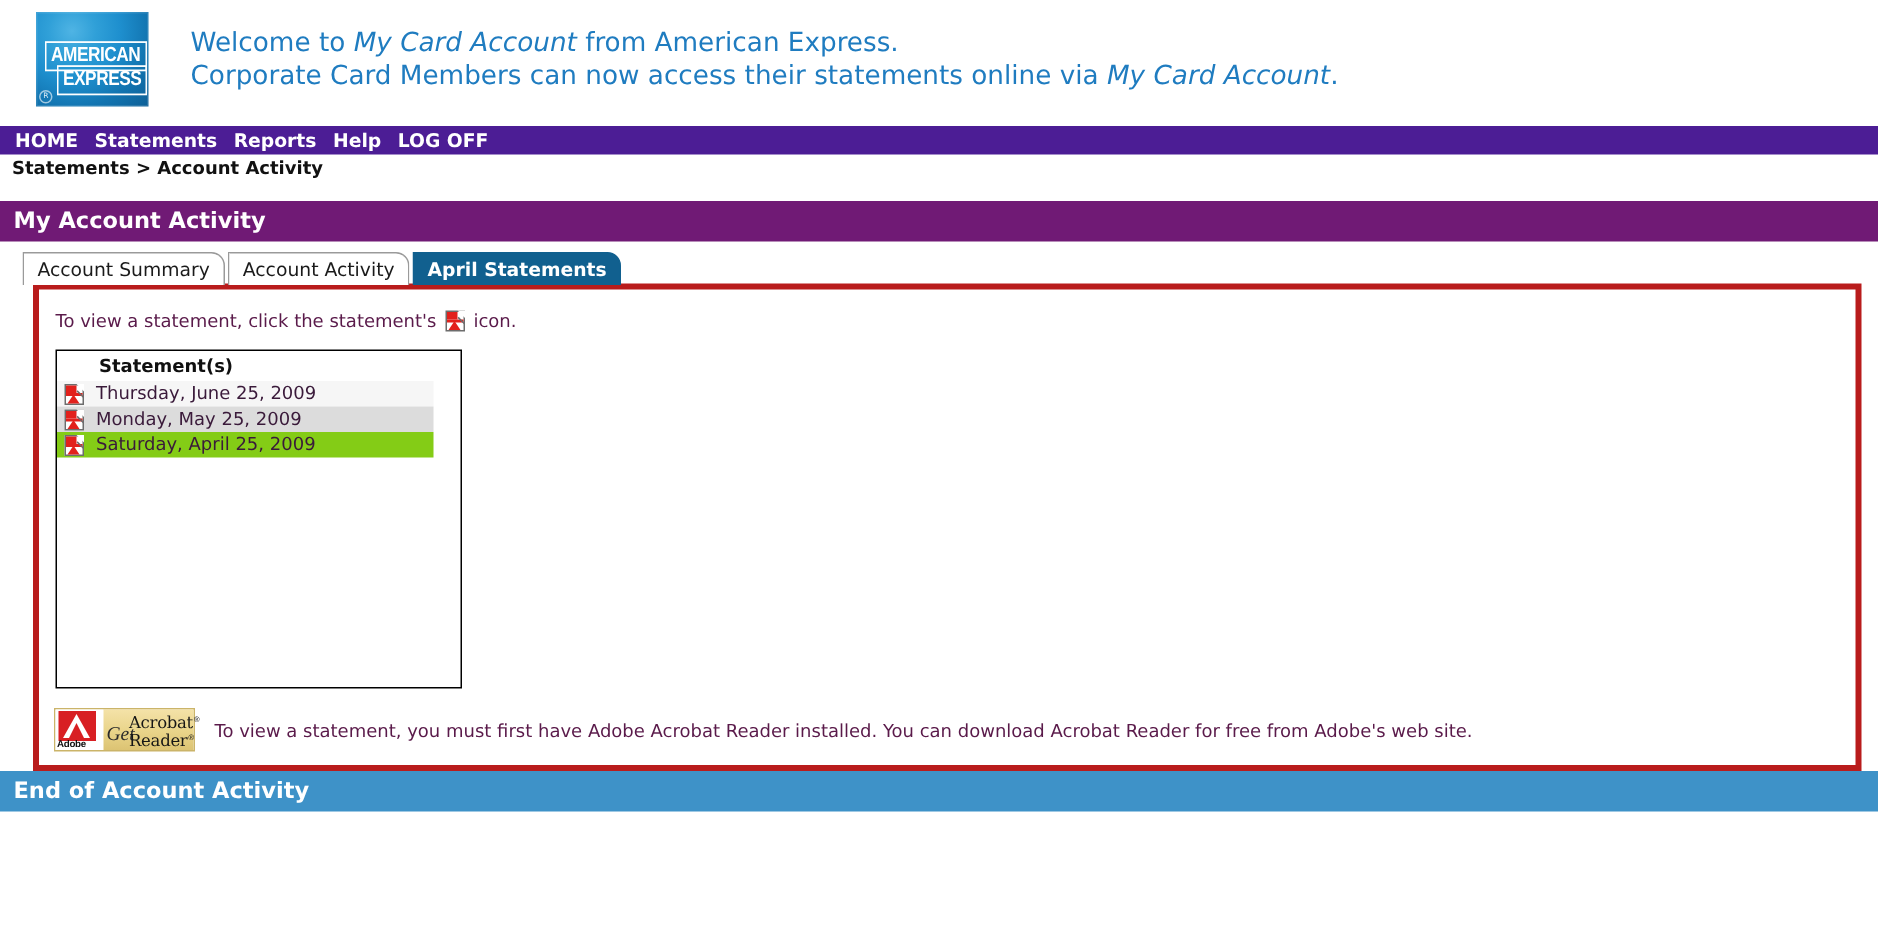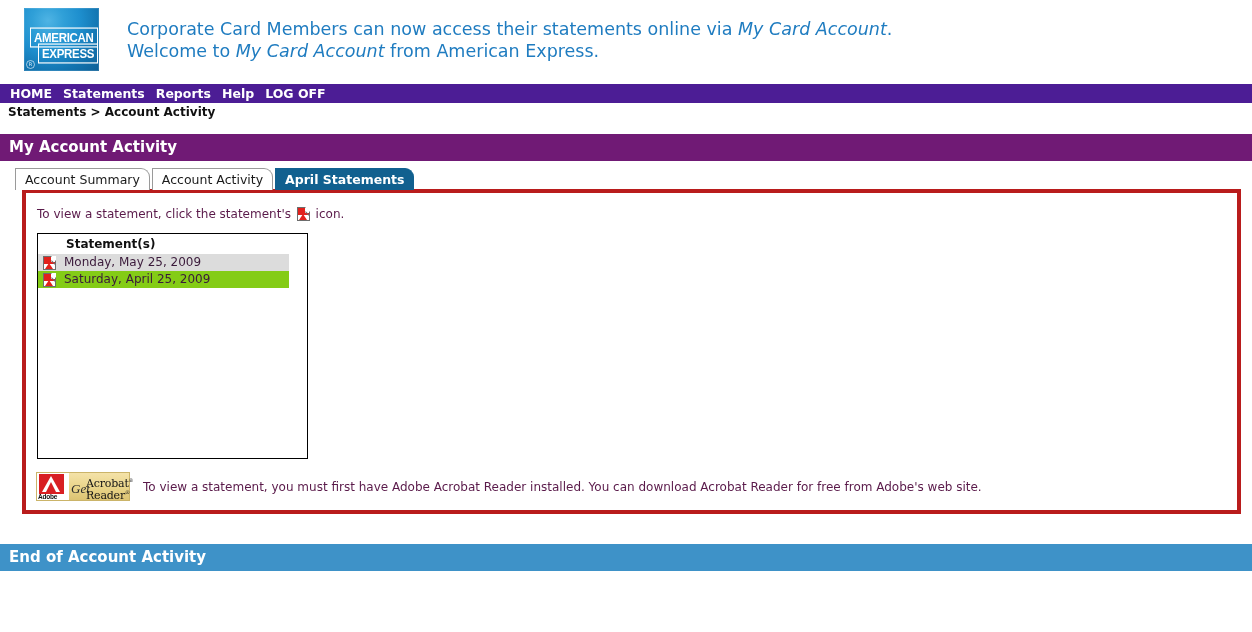--- a/index.html
+++ b/index.html
@@ -368,21 +368,21 @@
     margin-left: 13px;
     font-size: 12px;
     color: #5a1a4a;
     white-space: nowrap;
   }
 
   
   .footer-band {
     position: absolute;
     left: 0;
-    top: 544px;
+    top: 514px;
     width: 1252px;
     height: 27px;
     background: #3e92c8;
   }
   .footer-band .footer-text {
     position: absolute;
     left: 9px;
     top: 4px;
     color: #ffffff;
     font-size: 15px;
@@ -393,22 +393,22 @@
 </head>
 <body>
 
 <div class="masthead">
   <div class="amex-logo">
     <span class="amex-word w1">AMERICAN</span>
     <span class="amex-word w2">EXPRESS</span>
     <span class="reg">R</span>
   </div>
   <div class="welcome">
+    <div><span>Welcome to </span><em>My Card Account</em><span> from American Express.</span></div>
     <div><span>Corporate Card Members can now access their statements online via </span><em>My Card Account</em><span>.</span></div>
-    <div><span>Welcome to </span><em>My Card Account</em><span> from American Express.</span></div>
   </div>
 </div>
 
 <div class="navbar">
   <a href="#">HOME</a>
   <a href="#">Statements</a>
   <a href="#">Reports</a>
   <a href="#">Help</a>
   <a href="#">LOG OFF</a>
 </div>
@@ -436,20 +436,33 @@
       <span class="a"></span>
       <span class="fold"></span>
       <span class="foldline"></span>
     </span>
     <span>icon.</span>
   </div>
 
   <div class="stmt-box">
     <div class="stmt-head">Statement(s)</div>
 
+    <div class="stmt-row r0">
+      <span class="icon-cell">
+        <span class="pdf-icon">
+          <span class="sheet"></span>
+          <span class="redtop"></span>
+          <span class="redbar"></span>
+          <span class="a"></span>
+          <span class="fold"></span>
+          <span class="foldline"></span>
+        </span>
+      </span>
+      <span class="label">Thursday, June 25, 2009</span>
+    </div>
 
     <div class="stmt-row r1">
       <span class="icon-cell">
         <span class="pdf-icon">
           <span class="sheet"></span>
           <span class="redtop"></span>
           <span class="redbar"></span>
           <span class="a"></span>
           <span class="fold"></span>
           <span class="foldline"></span>

